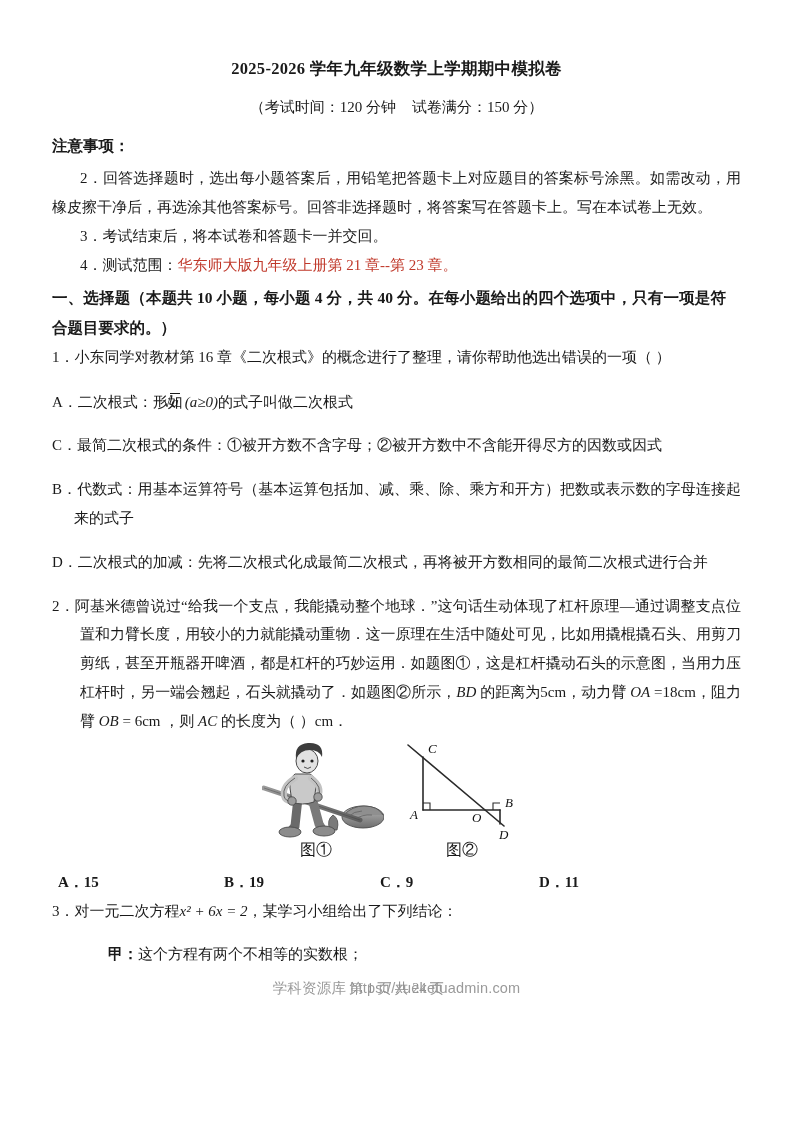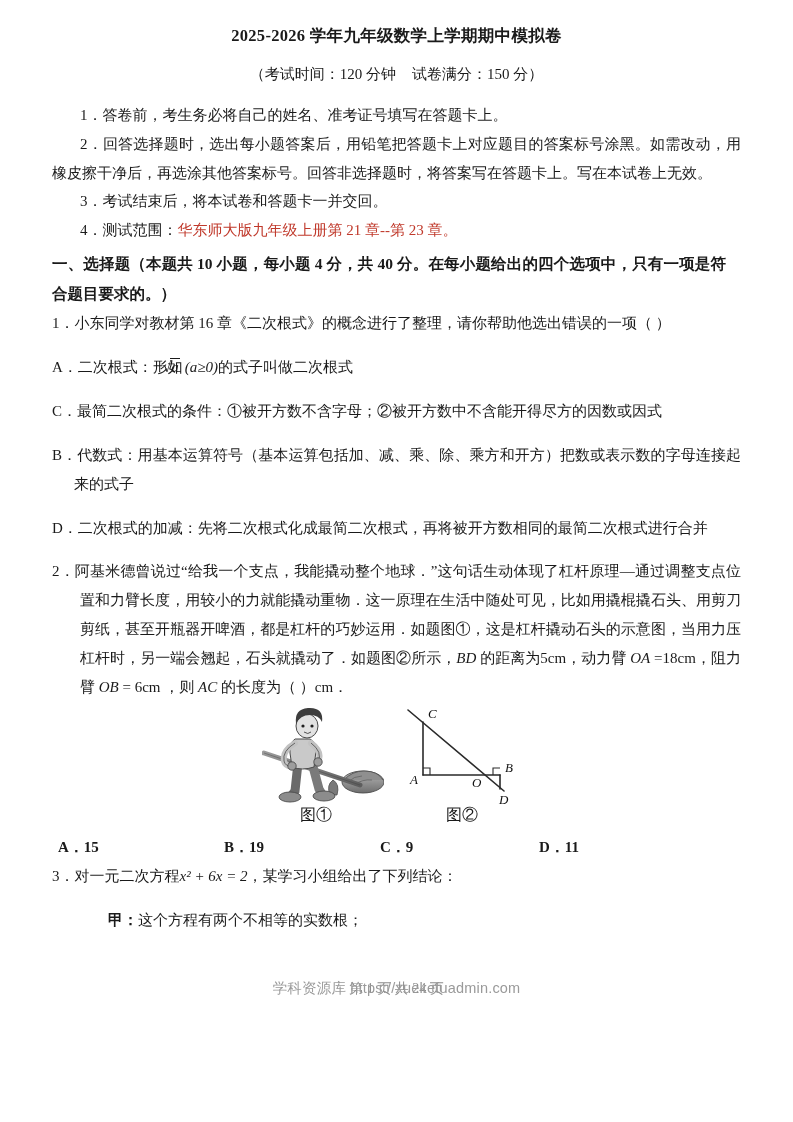--- a/index.html
+++ b/index.html
@@ -14,21 +14,21 @@
     position: relative;
     font-family: "Liberation Serif", "DejaVu Serif", serif;
     color: #1a1a1a;
     overflow: hidden;
   }
   .page {
     position: relative;
     width: 793px;
     height: 1024px;
     box-sizing: border-box;
-    padding: 24px 52px 0 52px;
+    padding: 57px 52px 0 52px;
   }
 
   
   .doc-title {
     text-align: center;
     font-size: 16.5px;
     font-weight: bold;
     letter-spacing: 0.3px;
     margin: 0 0 17px 0;
     line-height: 1.4;
@@ -190,21 +190,21 @@
 <body>
 
 <div class="page">
 
   <div class="doc-title">2025-2026 学年九年级数学上学期期中模拟卷</div>
 
   <div class="doc-subtitle">
     <span>（考试时间：120 分钟</span><span class="subtitle-gap"></span><span>试卷满分：150 分）</span>
   </div>
 
-  <p class="notice-item">1．答卷前，考生务必将自己的姓名、准考证号填写在答题卡上。</p>
+  <div class="notice-head">注意事项：</div>
   <p class="notice-item">2．回答选择题时，选出每小题答案后，用铅笔把答题卡上对应题目的答案标号涂黑。如需改动，用橡皮擦干净后，再选涂其他答案标号。回答非选择题时，将答案写在答题卡上。写在本试卷上无效。</p>
   <p class="notice-item">3．考试结束后，将本试卷和答题卡一并交回。</p>
   <p class="notice-item"><span>4．测试范围：</span><span class="red">华东师大版九年级上册第 21 章--第 23 章。</span></p>
 
   <div class="section-head">一、选择题（本题共 10 小题，每小题 4 分，共 40 分。在每小题给出的四个选项中，只有一项是符合题目要求的。）</div>
 
   <p class="q q-hang"><span>1．</span><span>小东同学对教材第 16 章《二次根式》的概念进行了整理，请你帮助他选出错误的一项（   ）</span></p>
 
   <p class="opt-line"><span>A．</span><span>二次根式：形如</span><span class="radical"><span class="rad-sign">√</span><span class="rad-arg">a</span></span><span class="mi">(a≥0)</span><span>的式子叫做二次根式</span></p>
 

